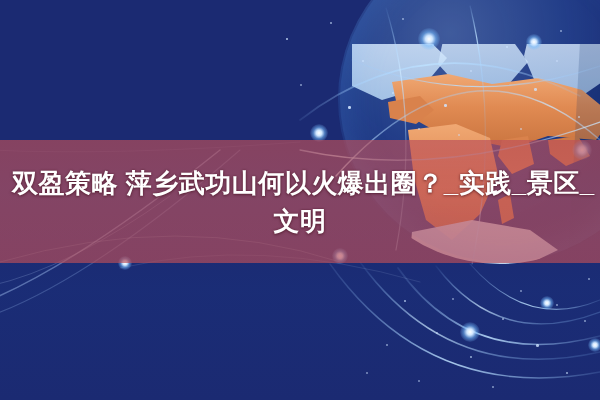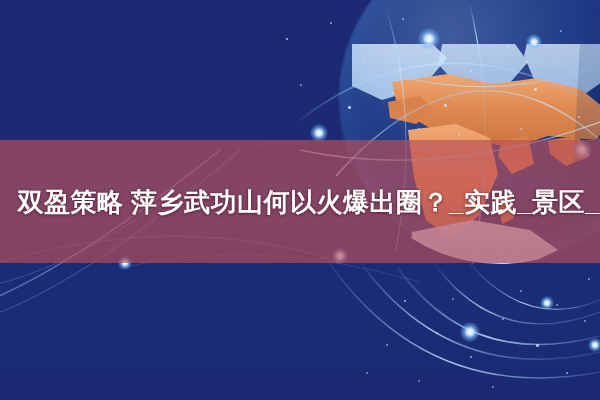--- a/index.html
+++ b/index.html
@@ -106,21 +106,21 @@
   }
   .title-line {
     color:#ffffff;
     font-size:26px;
     font-weight:bold;
     line-height:38px;
     letter-spacing:0.5px;
     text-shadow:0 1px 3px rgba(60,10,20,0.55), 0 0 2px rgba(60,10,20,0.40);
     white-space:nowrap;
   }
-  .title-line.l1 { width:600px; text-align:right; }
+  .title-line.l1 { width:600px; padding-left:12px; text-align:left; }
   .title-line.l2 { text-align:center; }
 </style>
 </head>
 <body>
 
 <div id="banner">
 
   <div class="sky"></div>
   <div class="sky2"></div>
 
@@ -260,15 +260,16 @@
     <span class="glow" style="left:588px;top:338px;width:14px;height:14px;"></span>
     <span class="glow" style="left:118px;top:256px;width:14px;height:14px;"></span>
     <span class="glow" style="left:332px;top:248px;width:16px;height:16px;"></span>
   </div>
 
   <div class="band"></div>
   <div class="band-inner"></div>
 
   <div class="title-wrap">
     <div class="title-line l1">双盈策略 萍乡武功山何以火爆出圈？_实践_景区_</div>
+    <div class="title-line l2">文明</div>
   </div>
 
 </div>
 
 </body></html>

